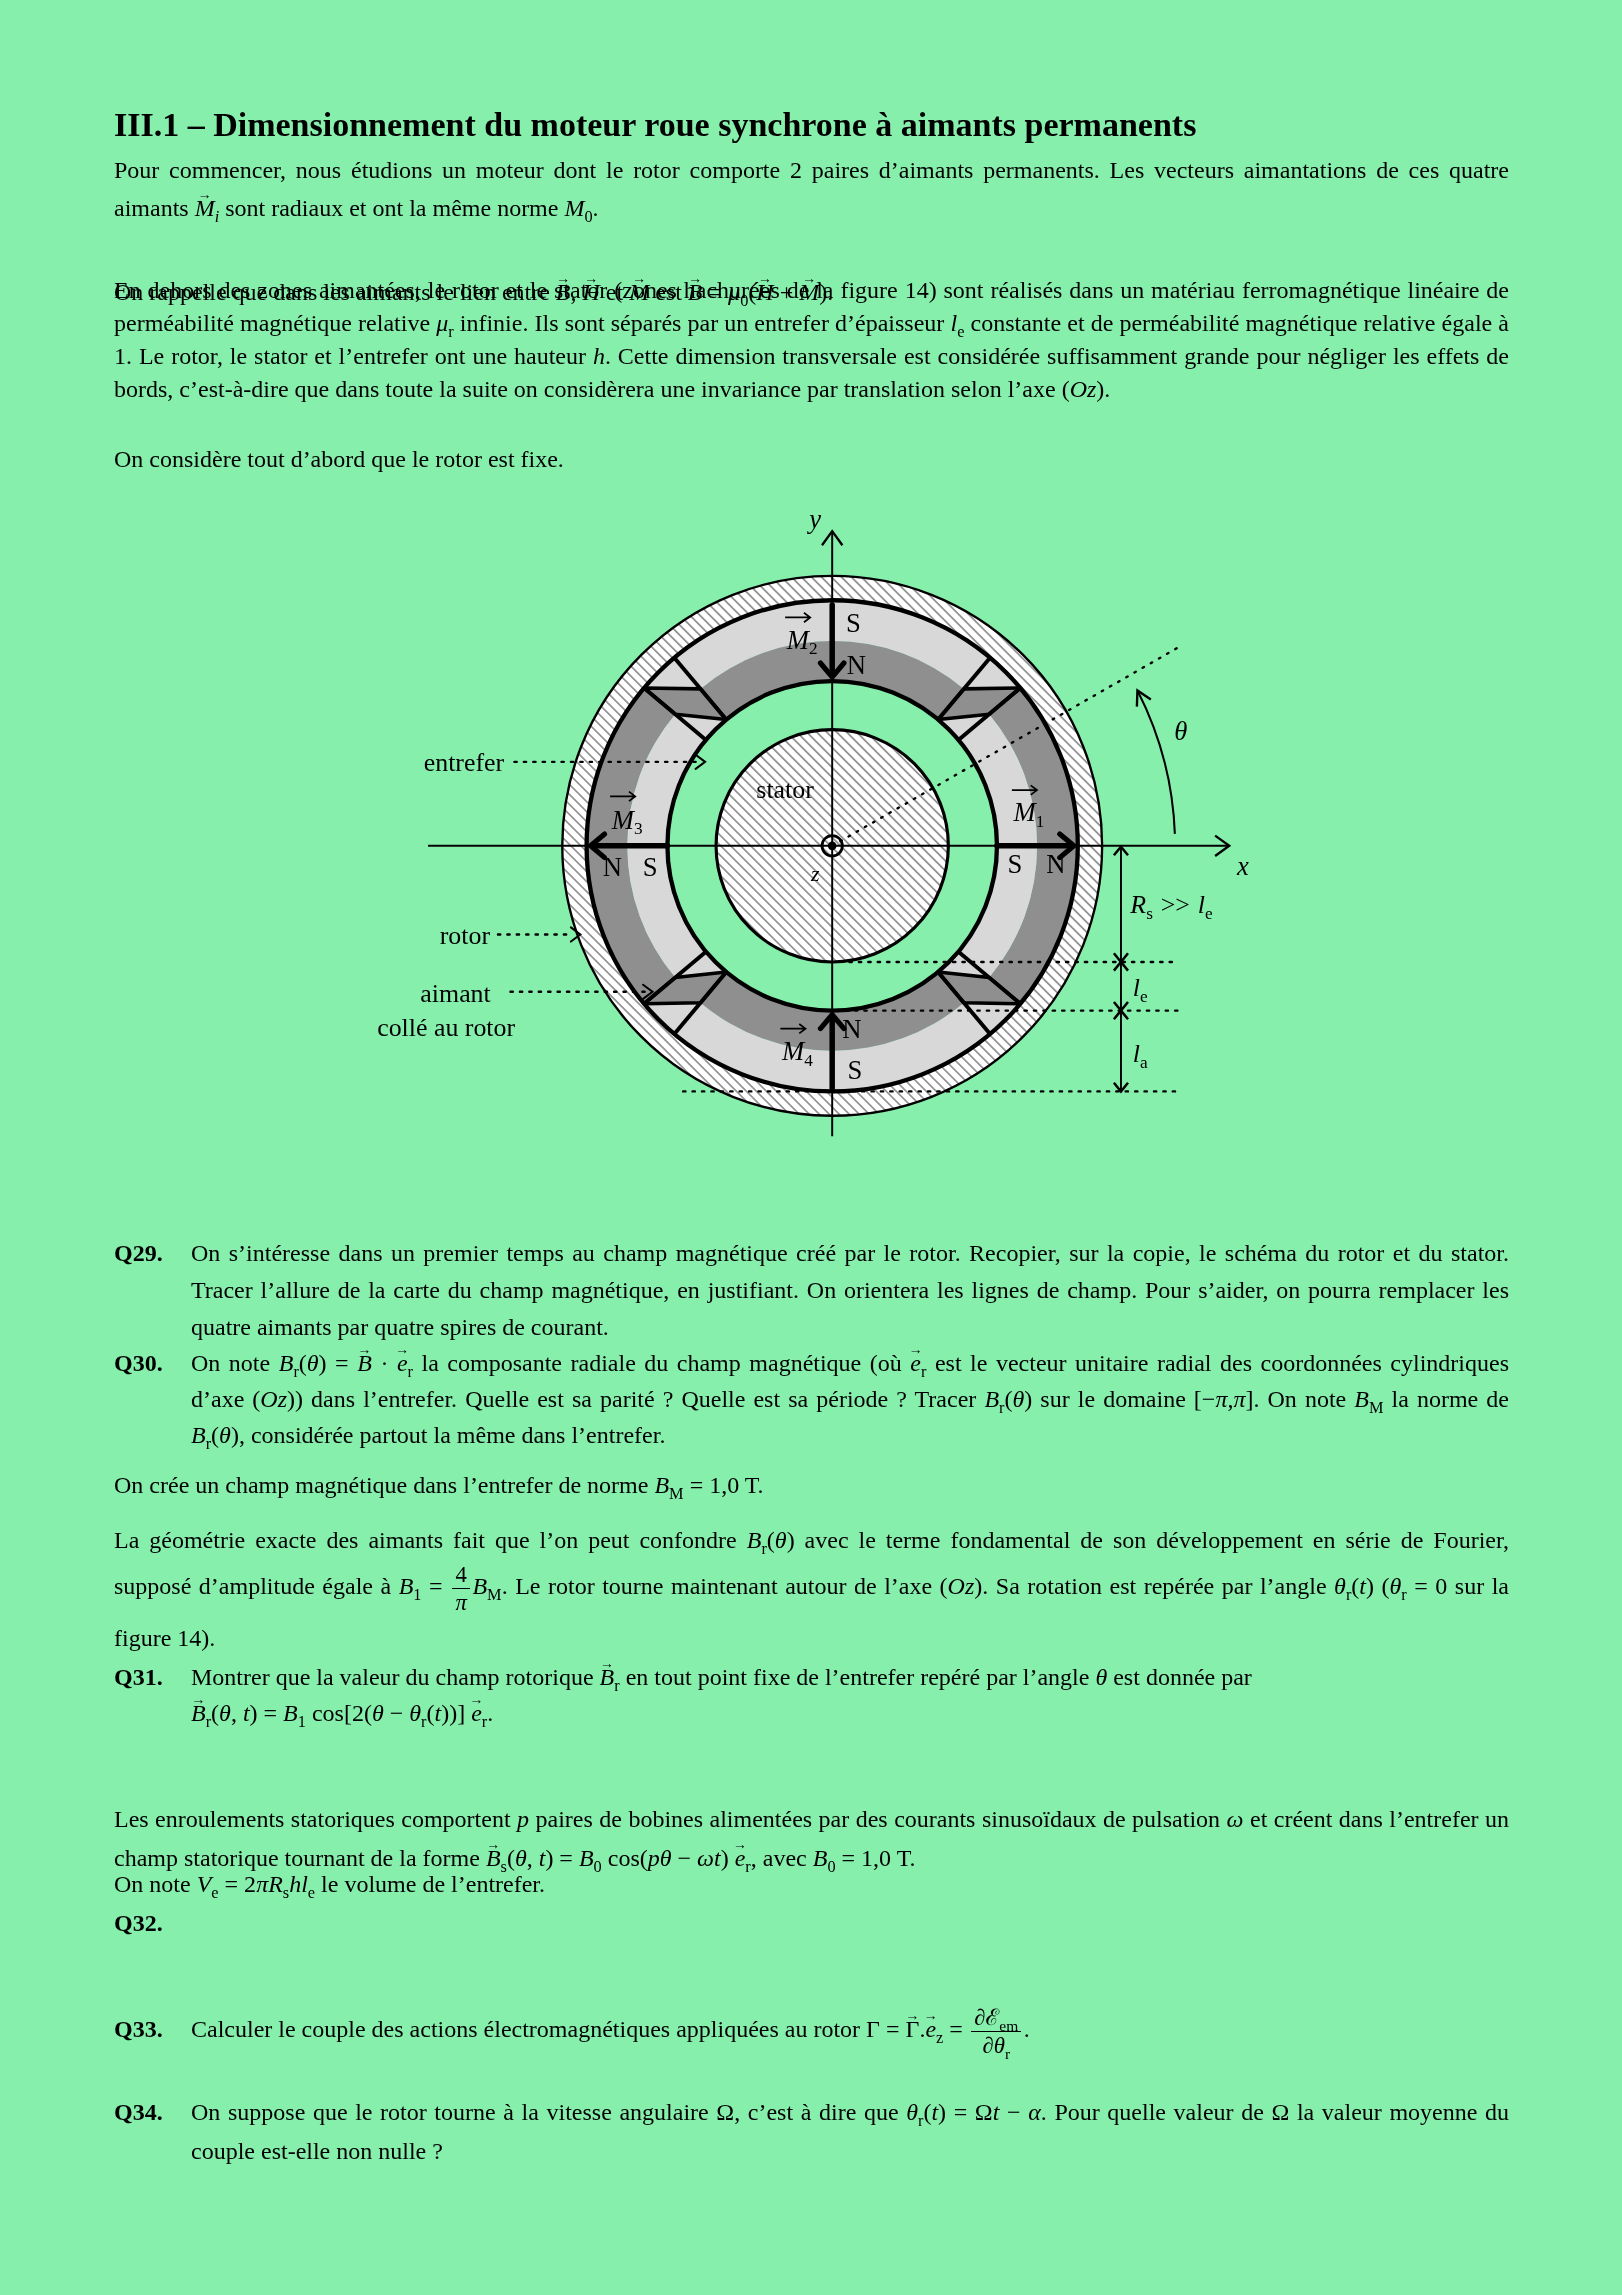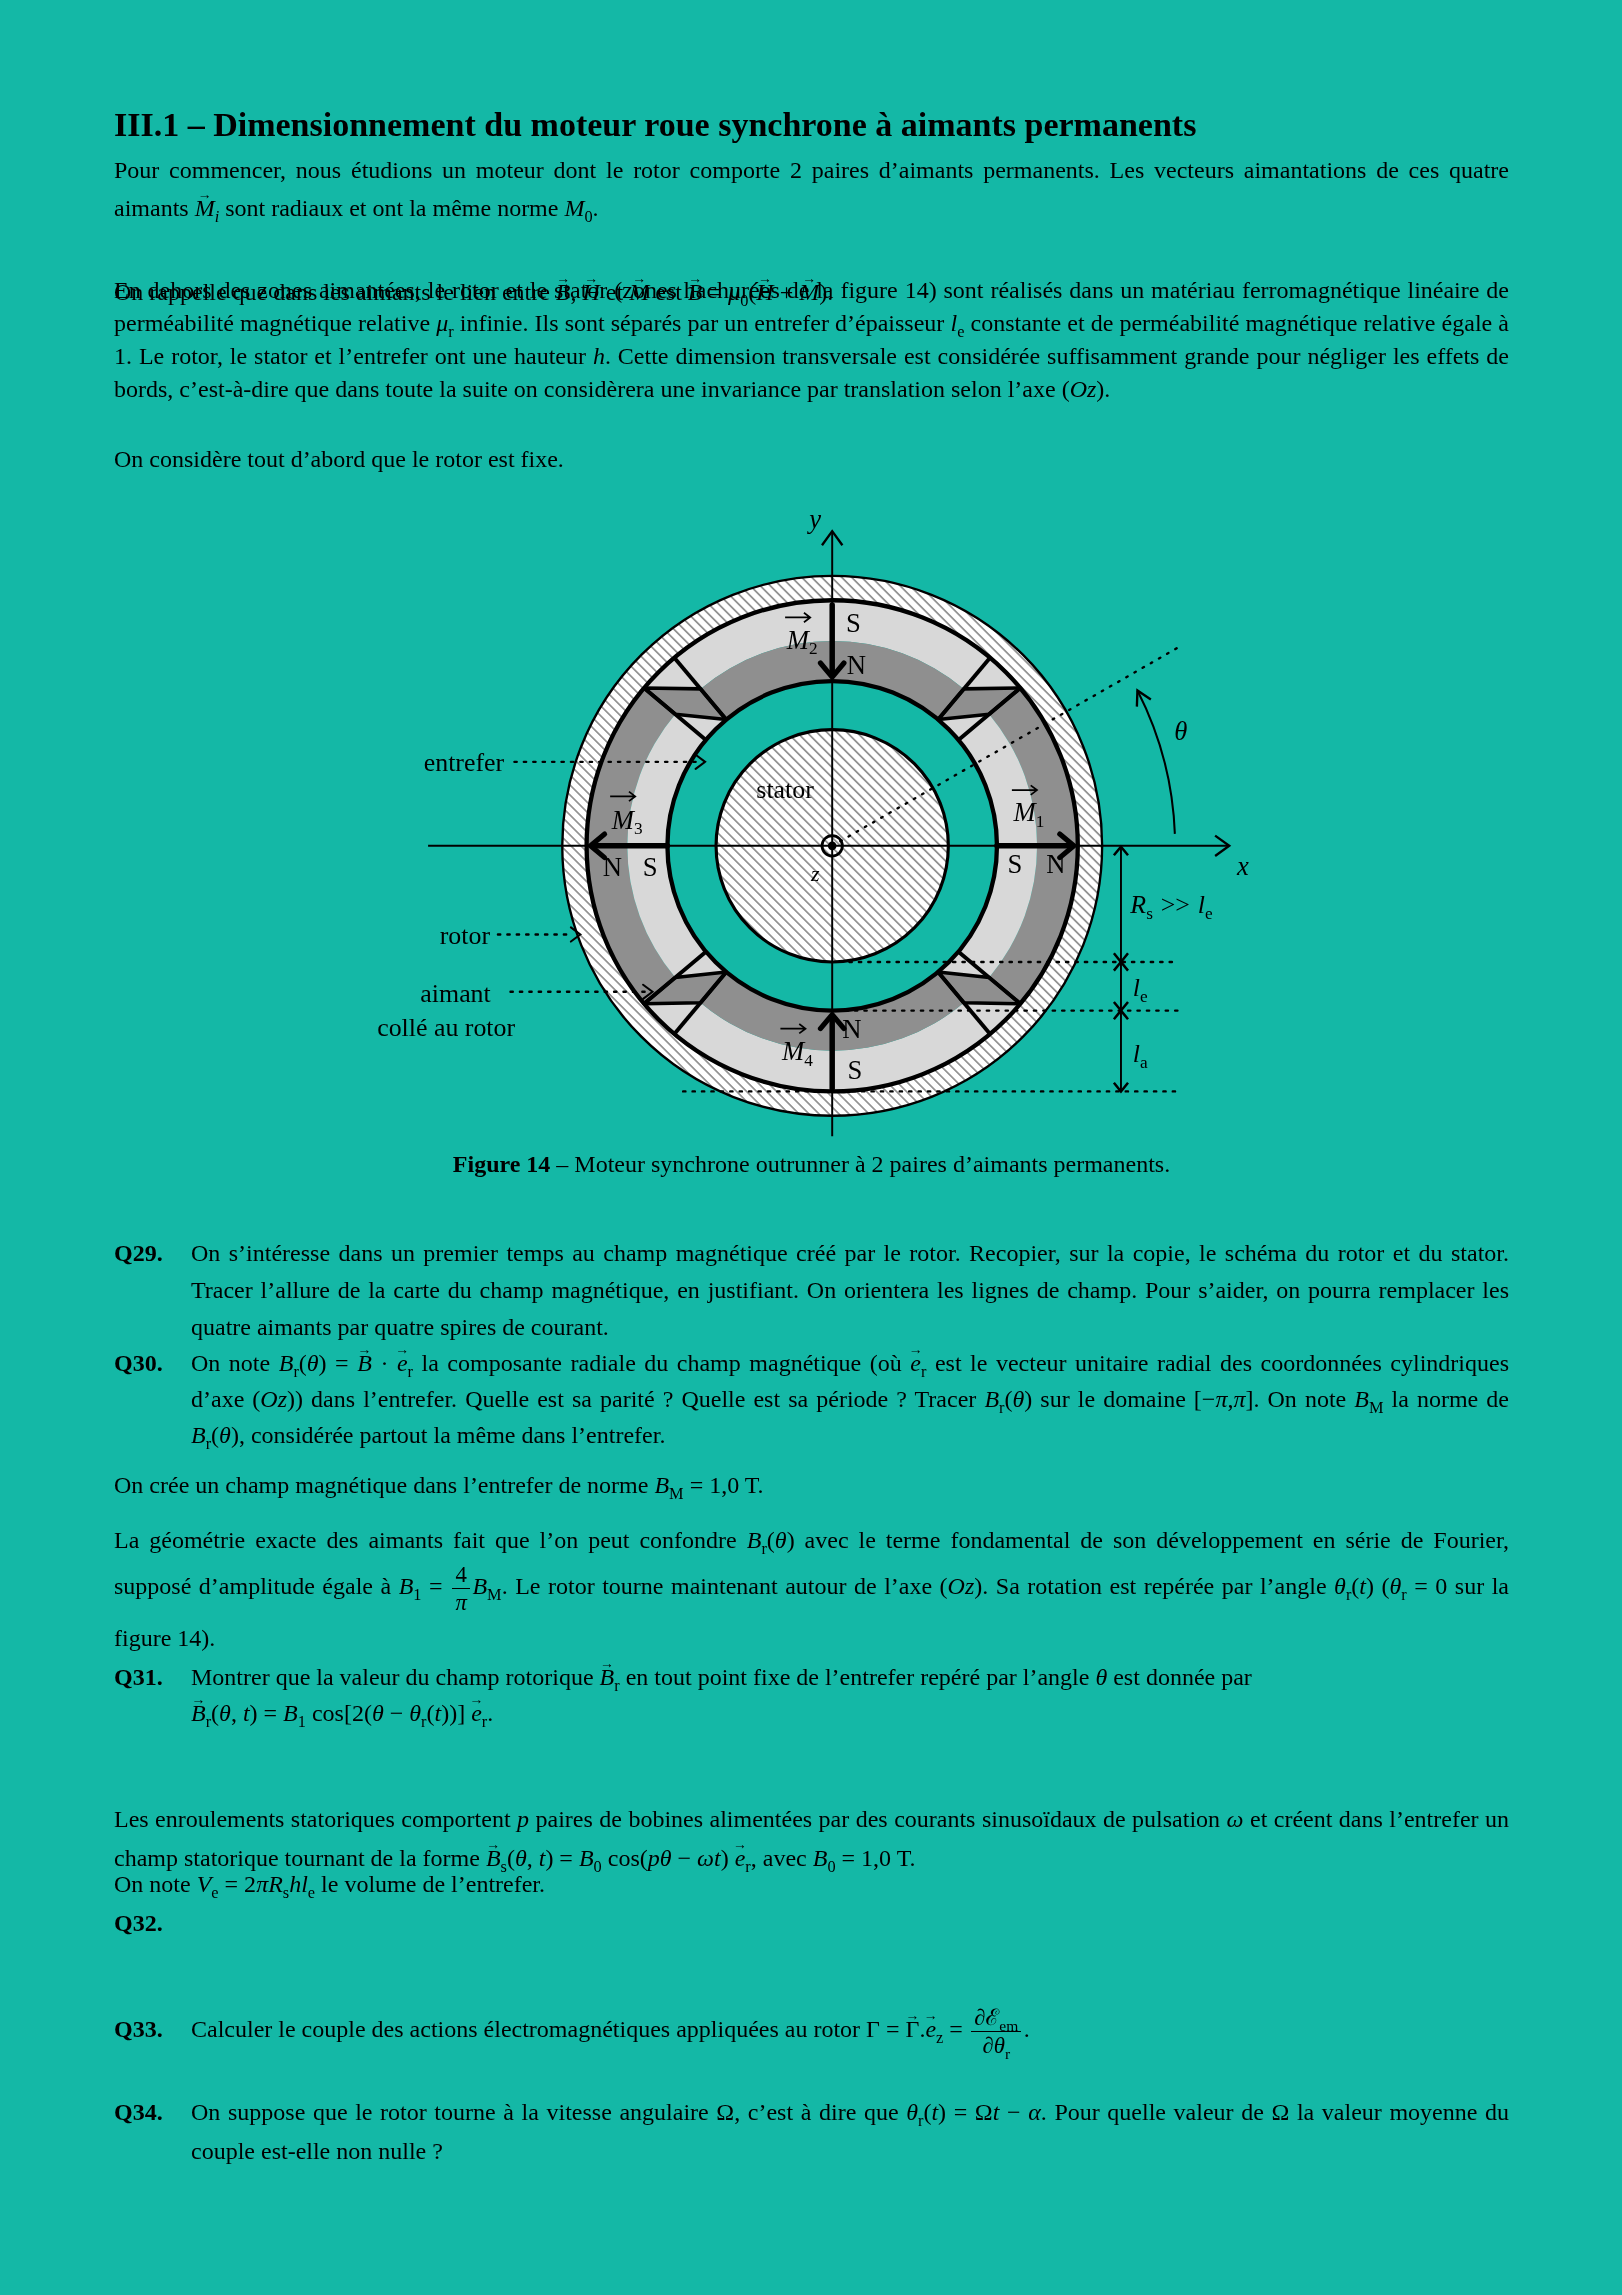--- a/index.html
+++ b/index.html
@@ -1,16 +1,16 @@
 <!DOCTYPE html>
 <html style="font-size:12.6px"><head>
 <meta charset="utf-8">
 <style>
   html,body{margin:0;padding:0;background:#e8e8e8;}
-  .page{position:relative;width:1623px;height:2295px;background:#14b8a6;margin:0 auto;
+  .page{position:relative;width:1623px;height:2295px;background:#86efac;margin:0 auto;
         font-family:"Liberation Serif","DejaVu Serif",serif;color:#000;overflow:hidden;}
   .block{position:absolute;left:114px;width:1395px;font-size:24px;line-height:33px;
          text-align:justify;}
   .t-title{top:105px;font-size:34px;font-weight:bold;line-height:39px;text-align:left;}
   .p1{top:151px;line-height:38px;}
   .p2{top:240px;margin-top:36px;}
   .p3{top:274px;}
   .p4{top:443px;text-align:left;}
   .cap{top:1148px;text-align:center;}
   .q29{top:1215px;line-height:37px;margin-top:20px;}
@@ -182,21 +182,20 @@
     <text x="780" y="1115" font-size="34" text-anchor="middle">N</text>
     <text x="828" y="1115" font-size="34" text-anchor="middle">S</text>
     <text x="1085" y="1322" font-size="34" text-anchor="middle">N</text>
     <text x="1089" y="1374" font-size="34" text-anchor="middle">S</text>
 
     <text x="1440" y="1163" font-size="33"><tspan font-style="italic">R</tspan><tspan dy="7" font-size="22">s</tspan><tspan dy="-7" dx="10">&gt;&gt;</tspan><tspan dx="10" font-style="italic">l</tspan><tspan dy="7" font-size="22">e</tspan></text>
     <text x="1443" y="1269" font-size="33"><tspan font-style="italic">l</tspan><tspan dy="7" font-size="22">e</tspan></text>
     <text x="1443" y="1353" font-size="33"><tspan font-style="italic">l</tspan><tspan dy="7" font-size="22">a</tspan></text>
   </svg>
 
-  <div class="block cap"><b>Figure 14</b><span> – Moteur synchrone outrunner à 2 paires d’aimants permanents.</span></div>
 
   <div class="block qitem q29">
     <span class="qlabel">Q29.</span>
     <span>On s’intéresse dans un premier temps au champ magnétique créé par le rotor. Recopier, sur la copie, le schéma du rotor et du stator. Tracer l’allure de la carte du champ magnétique, en justifiant. On orientera les lignes de champ. Pour s’aider, on pourra remplacer les quatre aimants par quatre spires de courant.</span>
   </div>
   <div class="block qitem q30">
     <span class="qlabel">Q30.</span>
     <span>On note <i>B</i><sub>r</sub>(<i>θ</i>) = <span class="vec"><i>B</i></span> · <span class="vec"><i>e</i></span><sub>r</sub> la composante radiale du champ magnétique (où <span class="vec"><i>e</i></span><sub>r</sub> est le vecteur unitaire radial des coordonnées cylindriques d’axe (<i>Oz</i>)) dans l’entrefer. Quelle est sa parité ? Quelle est sa période ? Tracer <i>B</i><sub>r</sub>(<i>θ</i>) sur le domaine [−<i>π</i>,<i>π</i>]. On note <i>B</i><sub>M</sub> la norme de <i>B</i><sub>r</sub>(<i>θ</i>), considérée partout la même dans l’entrefer.</span>
   </div>
 

